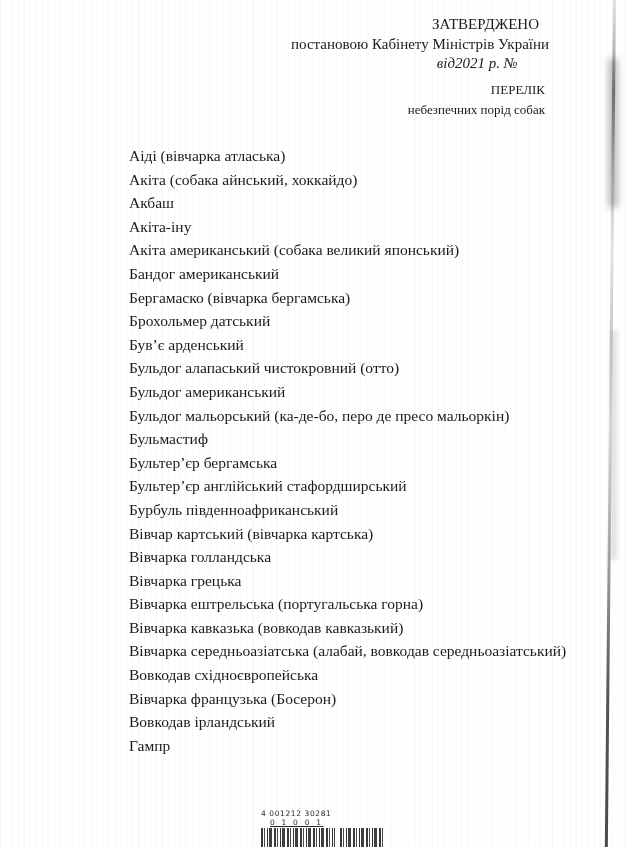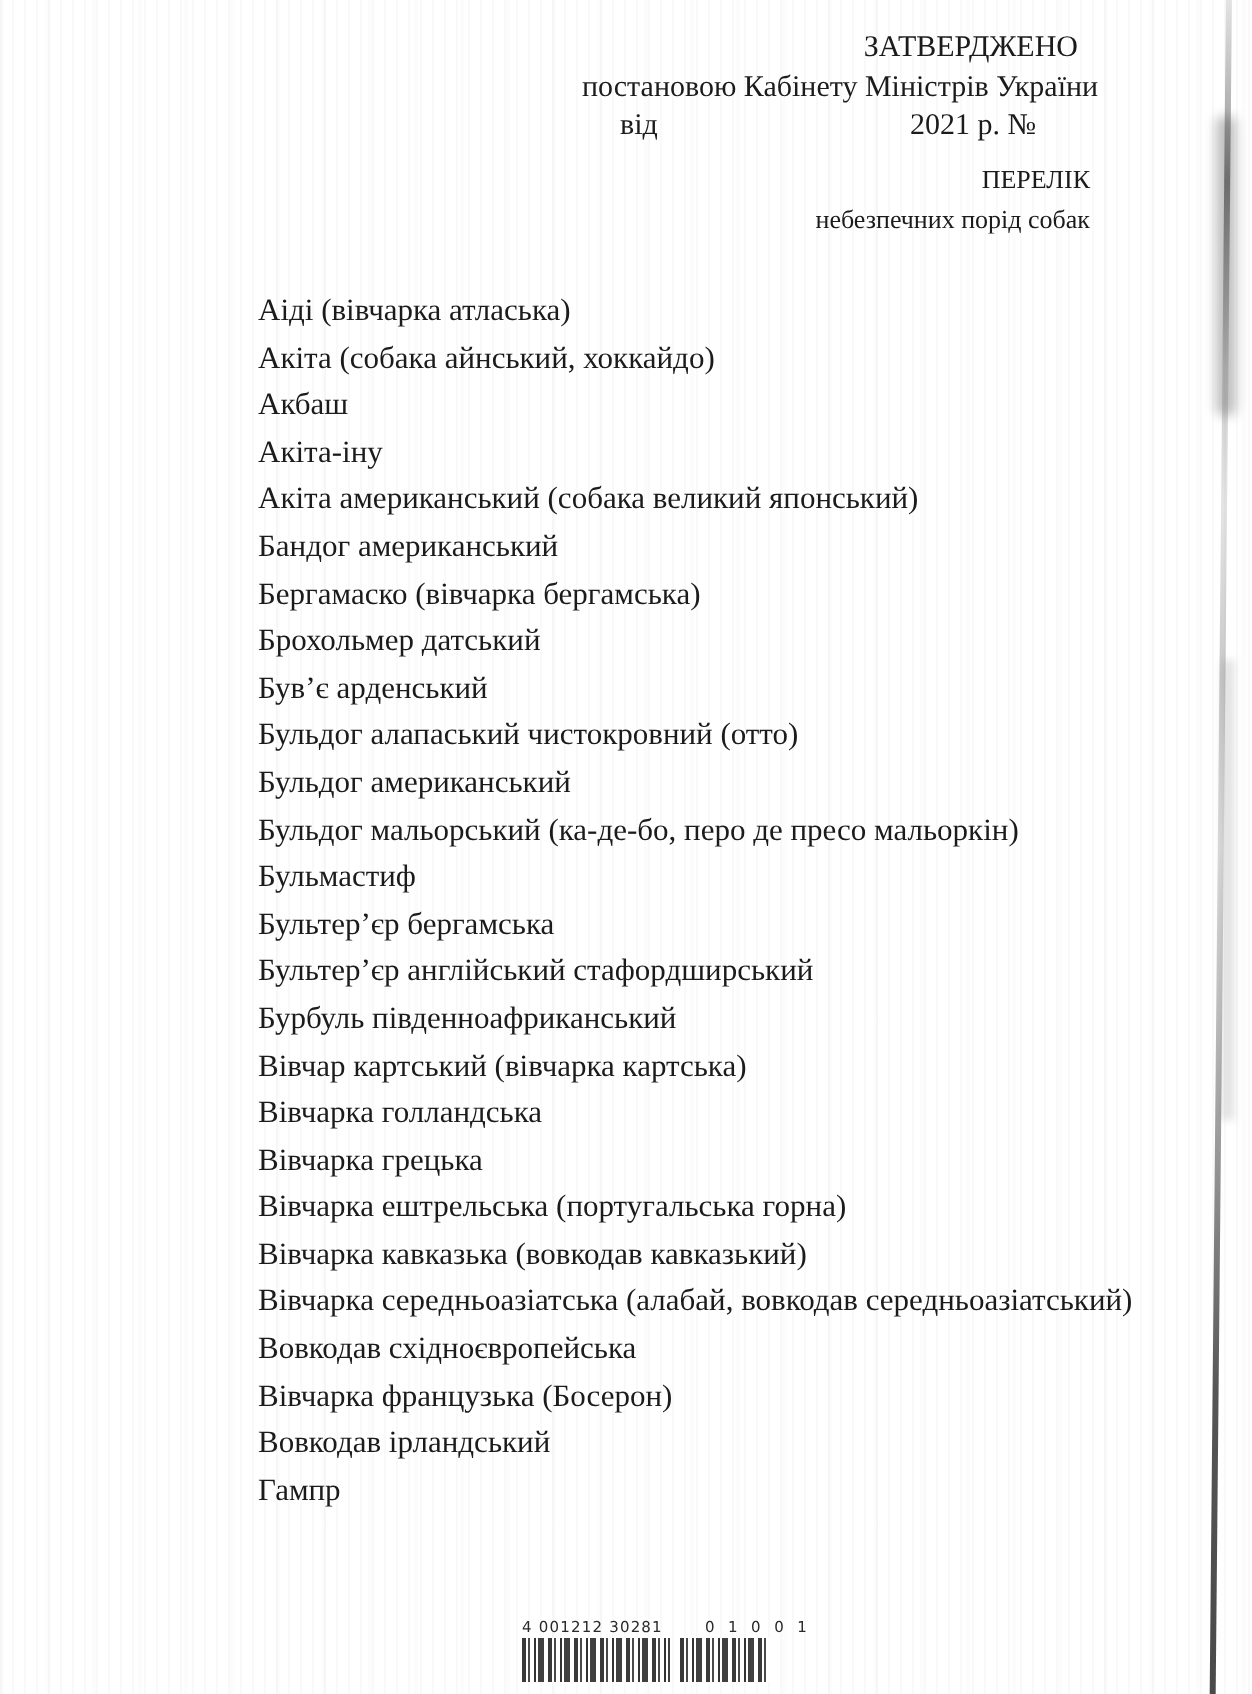--- a/index.html
+++ b/index.html
@@ -54,44 +54,44 @@
     width: 6px; height: 230px;
     background: rgba(130,130,130,0.25);
     filter: blur(2px);
   }
 
   .approval-block {
     position: absolute; left: 291px; top: 15px; width: 248px;
     font-size: 15px; line-height: 19.5px; white-space: nowrap;
   }
   .approval-stamp { text-align: right; padding-left: 10px; }
-  .approval-date-line { display: flex; justify-content: space-between; padding: 0 21px 0 19px; }
+  .approval-date-line { display: flex; justify-content: flex-end; padding: 0 21px 0 19px; font-style: italic; }
 
   .title-block {
     position: absolute; left: 105px; top: 80px; width: 440px;
     text-align: right; font-size: 13px; line-height: 19.5px;
   }
 
   .breed-list {
     position: absolute; left: 105px; top: 144px; width: 500px;
     font-size: 15.5px;
   }
   .breed-item { line-height: 23.6px; white-space: nowrap; margin-left: 24px; }
 
   .barcode {
     position: absolute; left: 261px; top: 809px; width: 130px;
   }
   .barcode-digits {
     display: flex; justify-content: space-between;
     font-family: "DejaVu Sans", sans-serif;
     font-size: 7.5px; line-height: 9px; color: #2a2a2a;
-    letter-spacing: 0.6px; white-space: nowrap;
+    letter-spacing: 0.6px; white-space: nowrap; flex-direction: column;
   }
   .barcode-digits .main { width: 78px; }
-  .barcode-digits .addon { margin-left: 21px; letter-spacing: 2.2px; }
+  .barcode-digits .addon { margin-left: 9px; letter-spacing: 2.2px; text-decoration: underline; }
   .barcode-bars-row { display: flex; margin-top: 1px; }
   .bars {
     height: 22px;
     background: repeating-linear-gradient(90deg,
       #3a3a3a 0px, #3a3a3a 2px,
       #ffffff 2px, #ffffff 3px,
       #4a4a4a 3px, #4a4a4a 4px,
       #ffffff 4px, #ffffff 6px,
       #333333 6px, #333333 7px,
       #ffffff 7px, #ffffff 8px,

